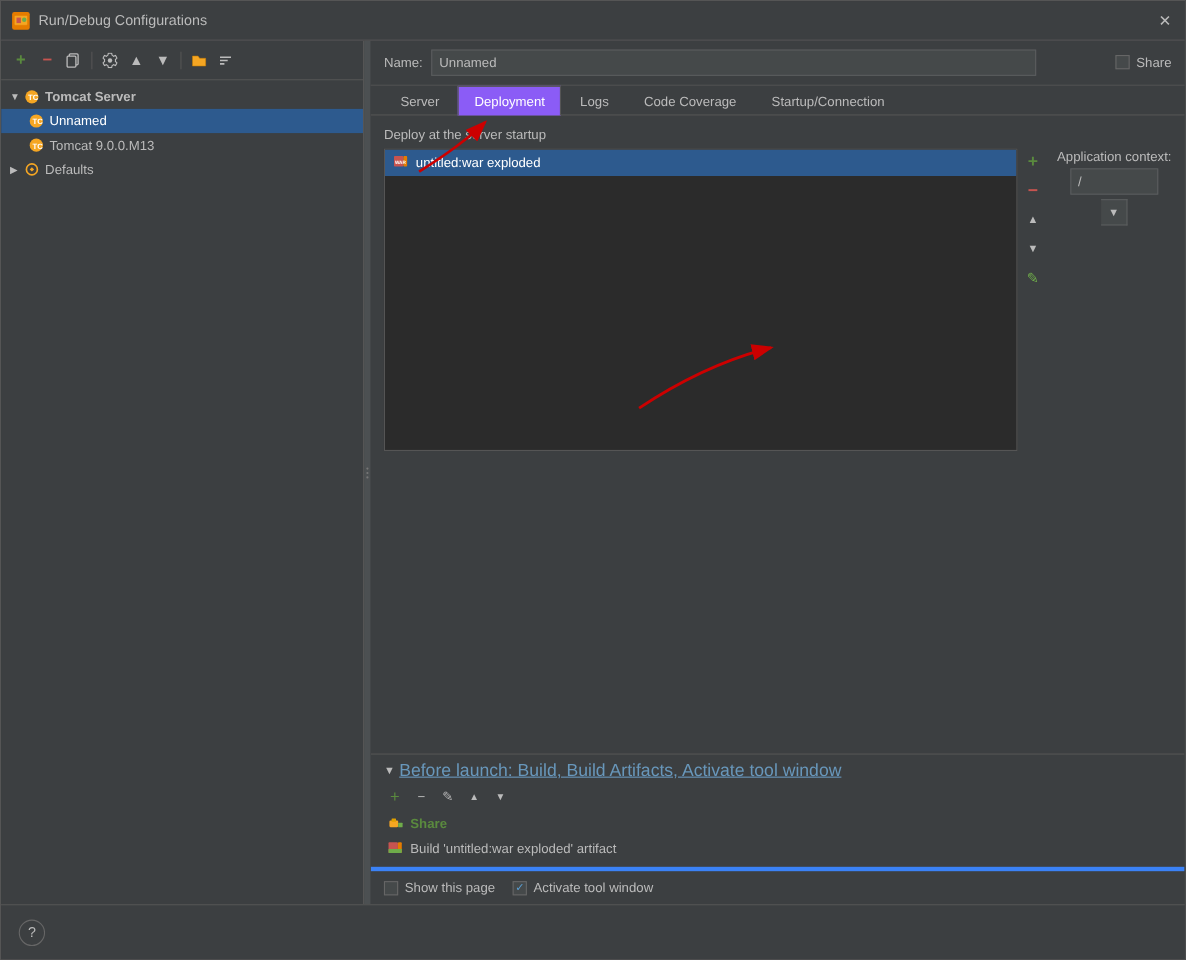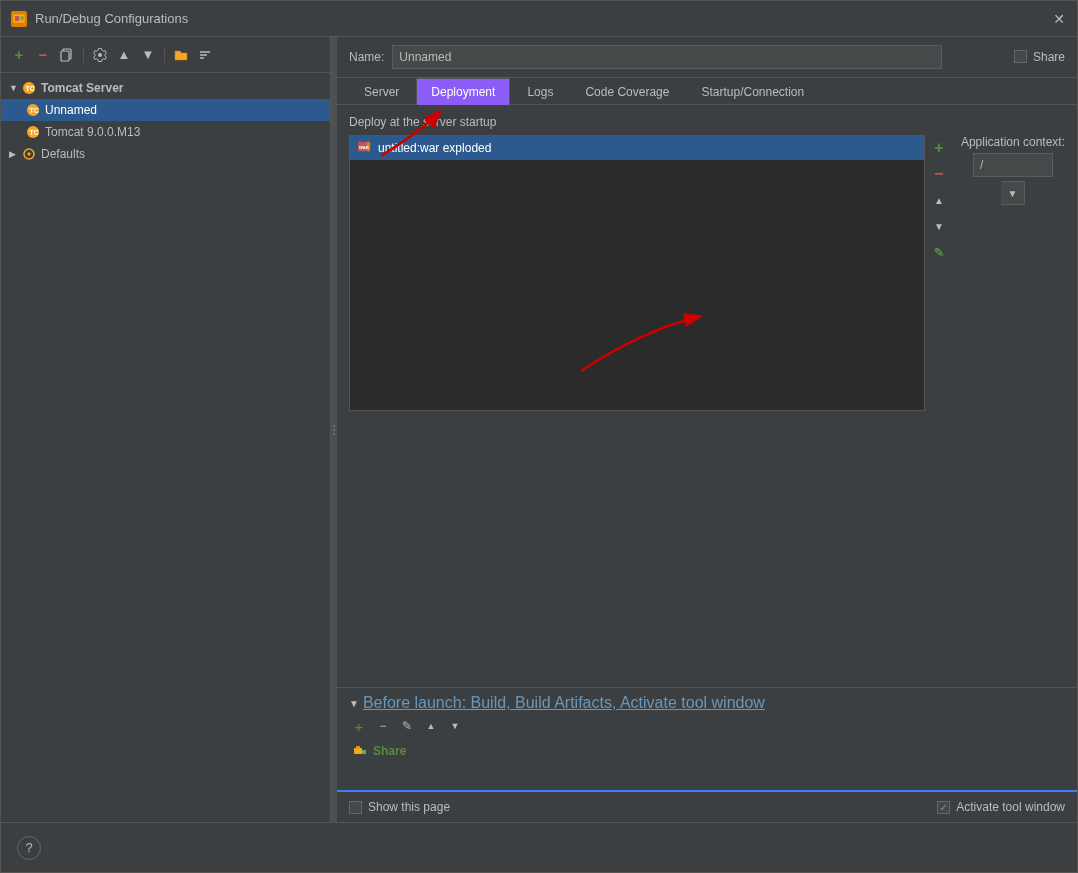--- a/index.html
+++ b/index.html
@@ -304,22 +304,21 @@
     }
     .bl-item-label { color: #bbbbbb; font-size: 12px; }
     .bl-item-label.green { color: #5a8a3e; font-weight: bold; }
     
     .bottom-checkboxes {
       flex-shrink: 0;
       padding: 8px 12px;
       display: flex;
       align-items: center;
       gap: 16px;
-      border-top: 2px solid #3b82f6;
-      justify-content: space-between;
+      border-top: 4px solid #3b82f6;
     }
     .check-group {
       display: flex;
       align-items: center;
       gap: 6px;
     }
     .check-box {
       width: 13px; height: 13px;
       background: #45494a;
       border: 1px solid #666;
@@ -589,20 +588,30 @@
             <div class="bl-item">
               <div class="bl-item-icon">
                 <svg width="14" height="14" viewBox="0 0 14 14">
                   <rect x="1" y="4" width="8" height="6" rx="1" fill="#f5a623"></rect>
                   <rect x="3" y="2" width="4" height="3" rx="0.5" fill="#e0a000"></rect>
                   <rect x="9" y="6" width="4" height="4" rx="0.5" fill="#6fac4a"></rect>
                 </svg>
               </div>
               <span class="bl-item-label green">Share</span>
             </div>
+            <div class="bl-item">
+              <div class="bl-item-icon">
+                <svg width="14" height="14" viewBox="0 0 16 14">
+                  <rect x="0" y="1" width="10" height="11" rx="1" fill="#c75450"></rect>
+                  <rect x="10" y="1" width="4" height="11" rx="1" fill="#e57c00"></rect>
+                  <rect x="0" y="8" width="14" height="4" rx="0.5" fill="#6fac4a"></rect>
+                </svg>
+              </div>
+              <span class="bl-item-label">Build 'untitled:war exploded' artifact</span>
+            </div>
           </div>
         </div>
 
         <div class="bottom-checkboxes">
           <div class="check-group">
             <div class="check-box"></div>
             <span class="check-label">Show this page</span>
           </div>
           <div class="check-group">
             <div class="check-box checked"></div>

